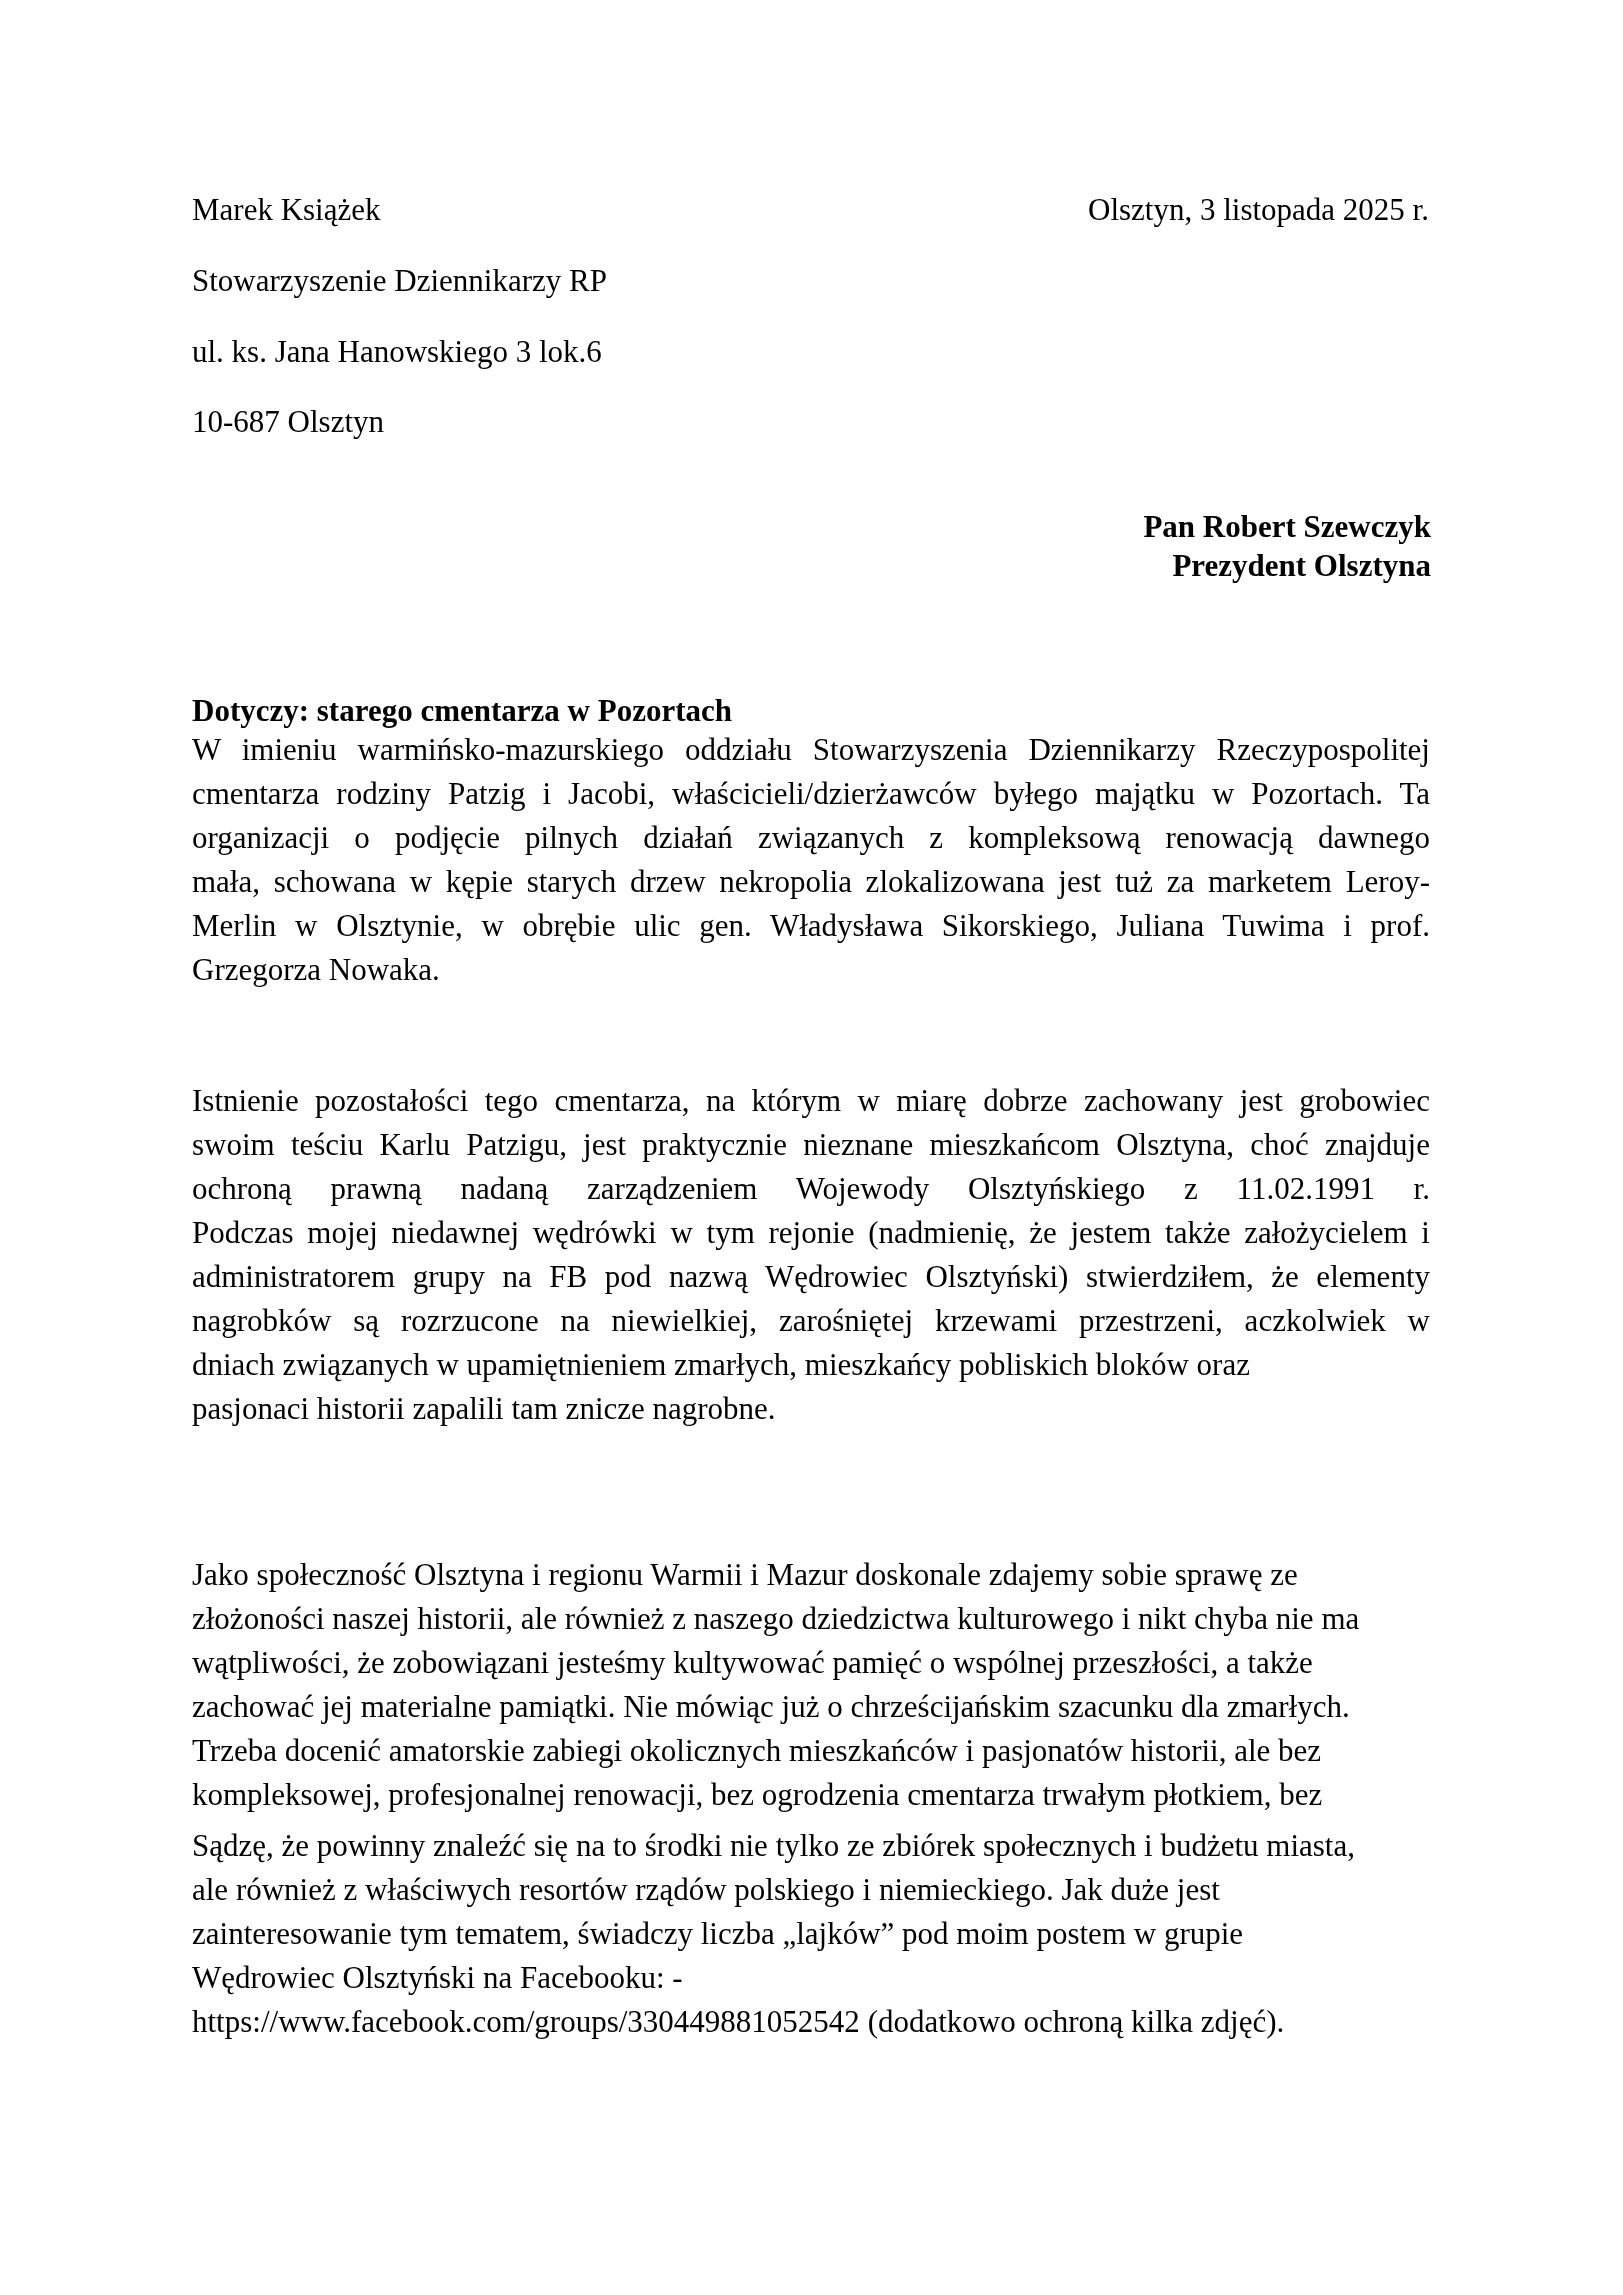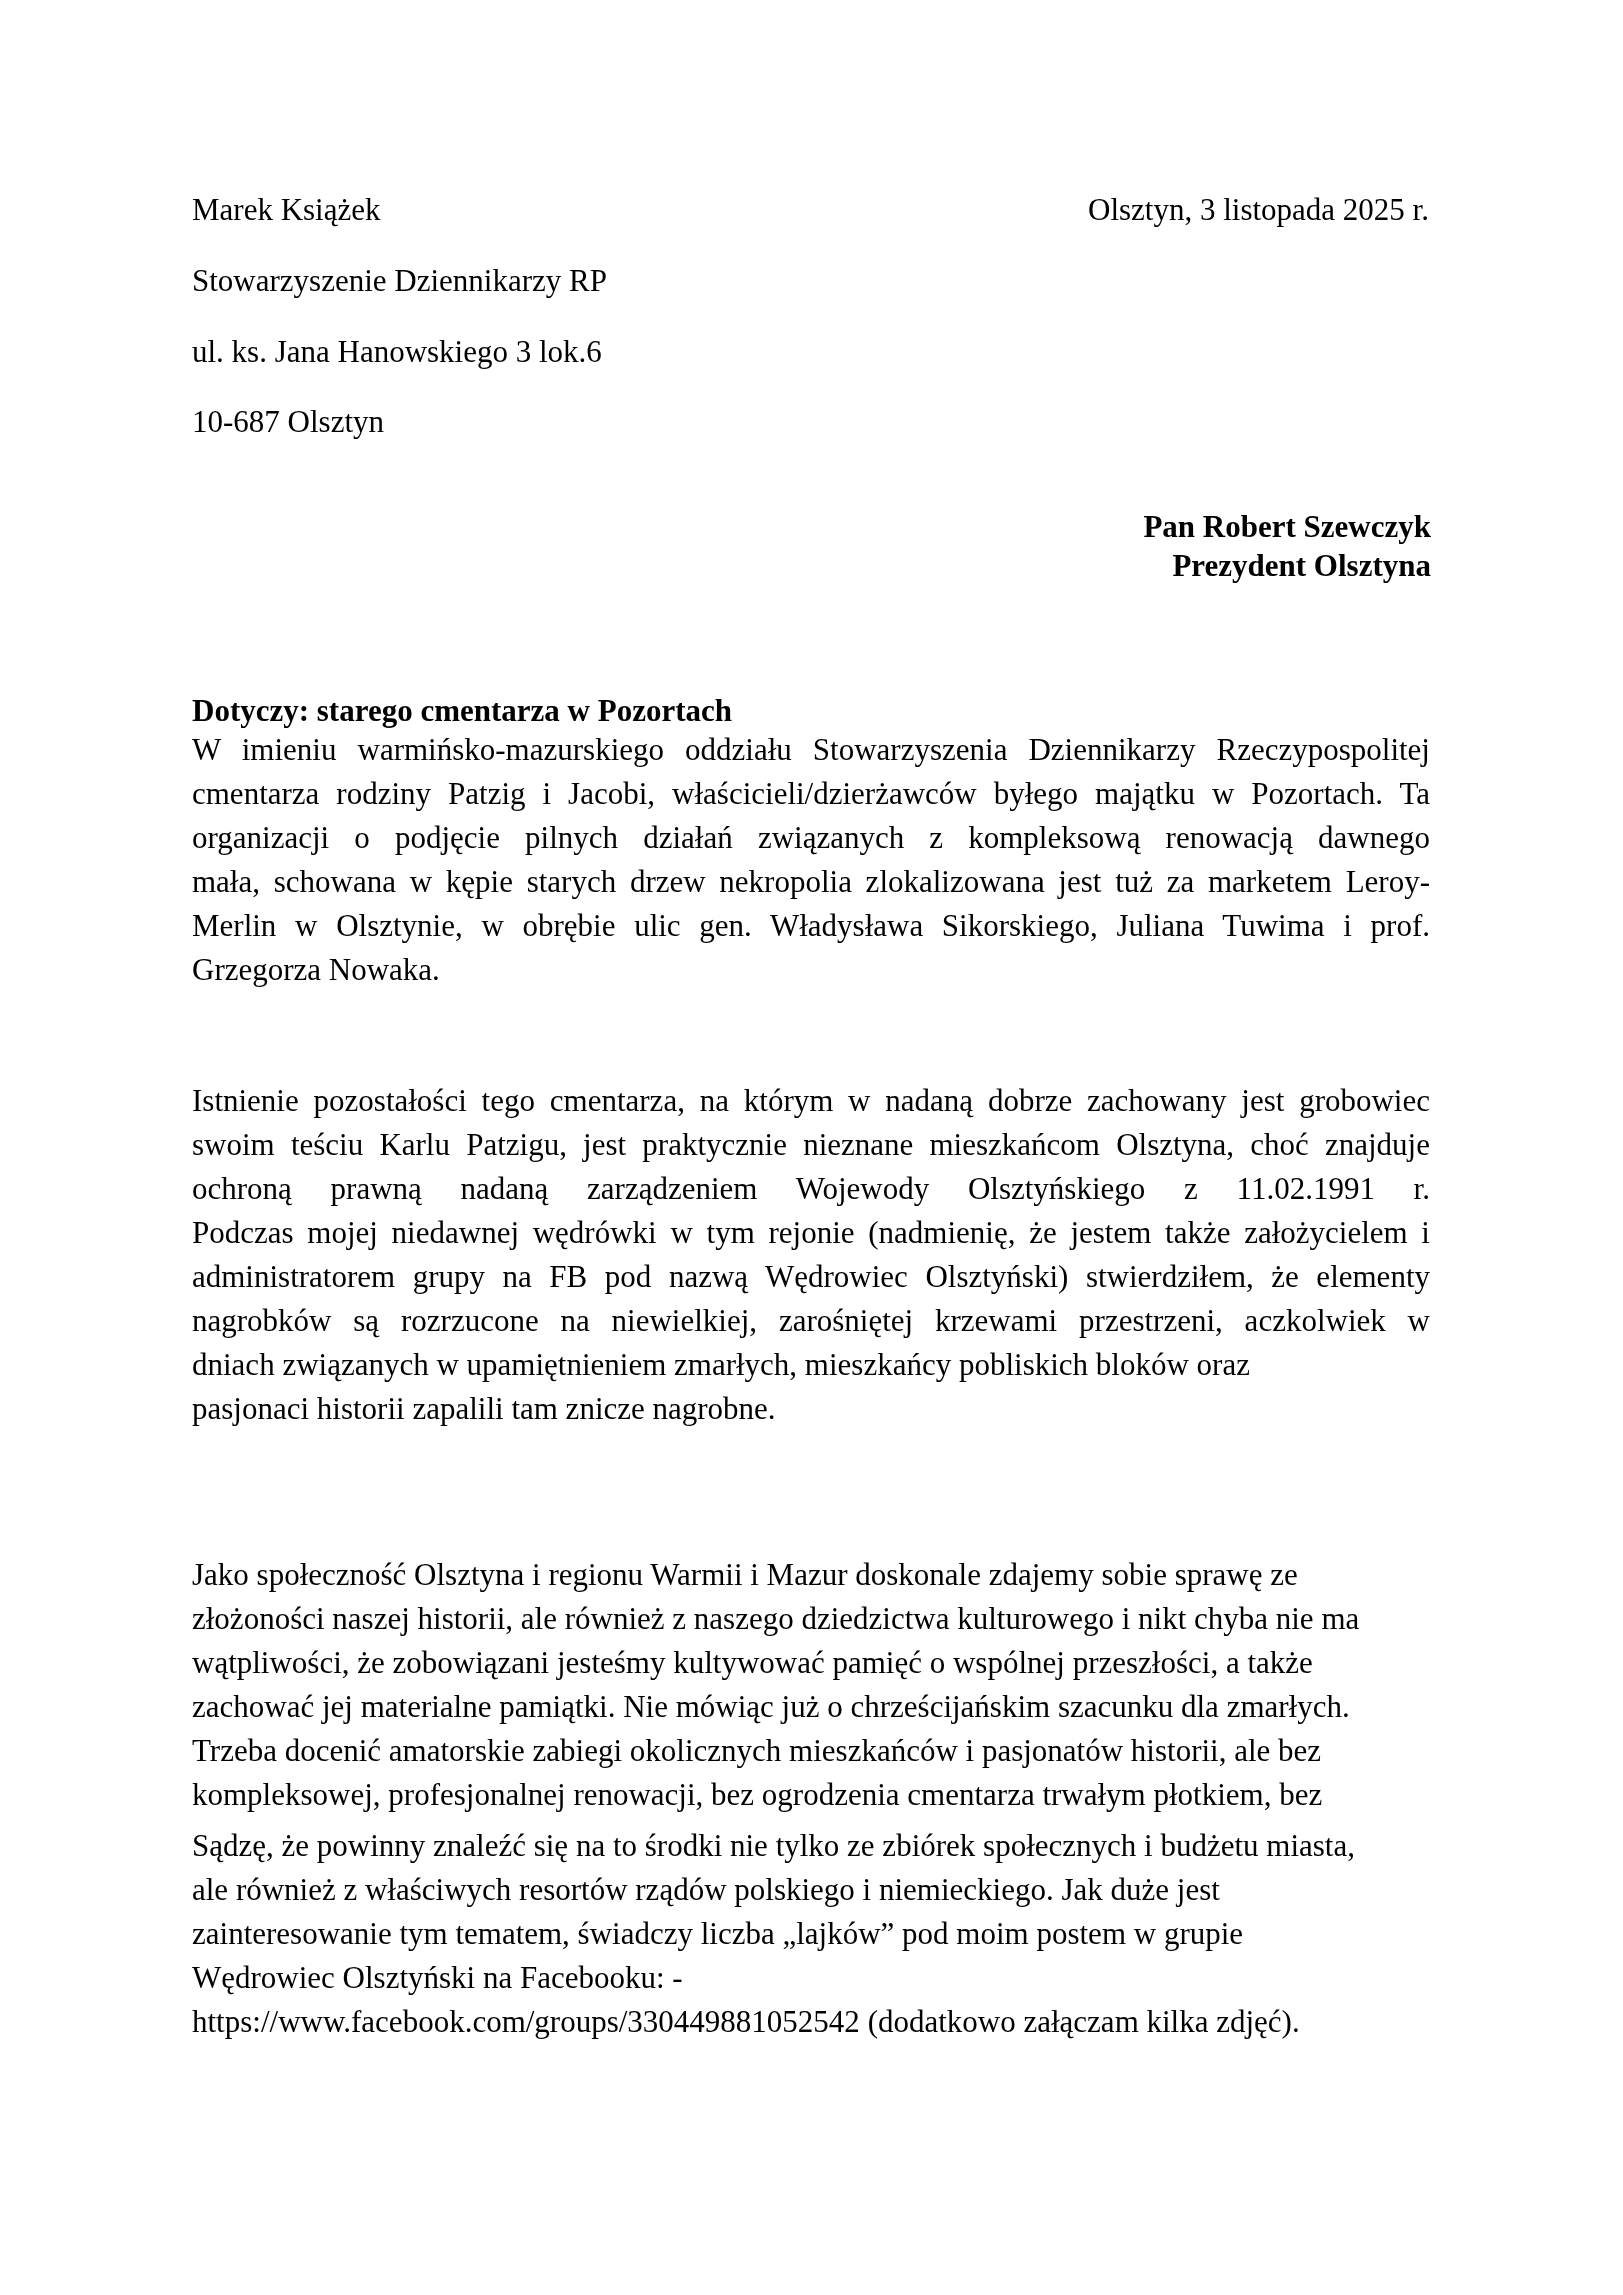--- a/index.html
+++ b/index.html
@@ -59,21 +59,21 @@
   <span class="ln">W imieniu warmińsko-mazurskiego oddziału Stowarzyszenia Dziennikarzy Rzeczypospolitej</span>
   <span class="ln">cmentarza rodziny Patzig i Jacobi, właścicieli/dzierżawców byłego majątku w Pozortach. Ta</span>
   <span class="ln">organizacji o podjęcie pilnych działań związanych z kompleksową renowacją dawnego</span>
   <span class="ln">mała, schowana w kępie starych drzew nekropolia zlokalizowana jest tuż za marketem Leroy-</span>
   <span class="ln">Merlin w Olsztynie, w obrębie ulic gen. Władysława Sikorskiego, Juliana Tuwima i prof.</span>
   <span class="ln last">Grzegorza Nowaka.</span>
 </div>
 
 <div class="para" style="top:1079px;">
   <div class="justified">
-    <span class="ln">Istnienie pozostałości tego cmentarza, na którym w nadaną dobrze zachowany jest grobowiec</span>
+    <span class="ln">Istnienie pozostałości tego cmentarza, na którym w miarę dobrze zachowany jest grobowiec</span>
     <span class="ln">swoim teściu Karlu Patzigu, jest praktycznie nieznane mieszkańcom Olsztyna, choć znajduje</span>
     <span class="ln">ochroną prawną nadaną zarządzeniem Wojewody Olsztyńskiego z 11.02.1991 r.</span>
     <span class="ln">Podczas mojej niedawnej wędrówki w tym rejonie (nadmienię, że jestem także założycielem i</span>
     <span class="ln">administratorem grupy na FB pod nazwą Wędrowiec Olsztyński) stwierdziłem, że elementy</span>
     <span class="ln">nagrobków są rozrzucone na niewielkiej, zarośniętej krzewami przestrzeni, aczkolwiek w</span>
   </div>
   <span class="ln">dniach związanych w upamiętnieniem zmarłych, mieszkańcy pobliskich bloków oraz</span>
   <span class="ln">pasjonaci historii zapalili tam znicze nagrobne.</span>
 </div>
 
@@ -84,15 +84,15 @@
   <span class="ln">zachować jej materialne pamiątki. Nie mówiąc już o chrześcijańskim szacunku dla zmarłych.</span>
   <span class="ln">Trzeba docenić amatorskie zabiegi okolicznych mieszkańców i pasjonatów historii, ale bez</span>
   <span class="ln">kompleksowej, profesjonalnej renowacji, bez ogrodzenia cmentarza trwałym płotkiem, bez</span>
 </div>
 
 <div class="para" style="top:1824px;">
   <span class="ln">Sądzę, że powinny znaleźć się na to środki nie tylko ze zbiórek społecznych i budżetu miasta,</span>
   <span class="ln">ale również z właściwych resortów rządów polskiego i niemieckiego. Jak duże jest</span>
   <span class="ln">zainteresowanie tym tematem, świadczy liczba „lajków” pod moim postem w grupie</span>
   <span class="ln">Wędrowiec Olsztyński na Facebooku: -</span>
-  <span class="ln"><span>https://www.facebook.com/groups/330449881052542</span><span> (dodatkowo załączam kilka zdjęć).</span></span>
+  <span class="ln"><span>https://www.facebook.com/groups/330449881052542</span><span> (dodatkowo ochroną kilka zdjęć).</span></span>
 </div>
 
 
 </body></html>

